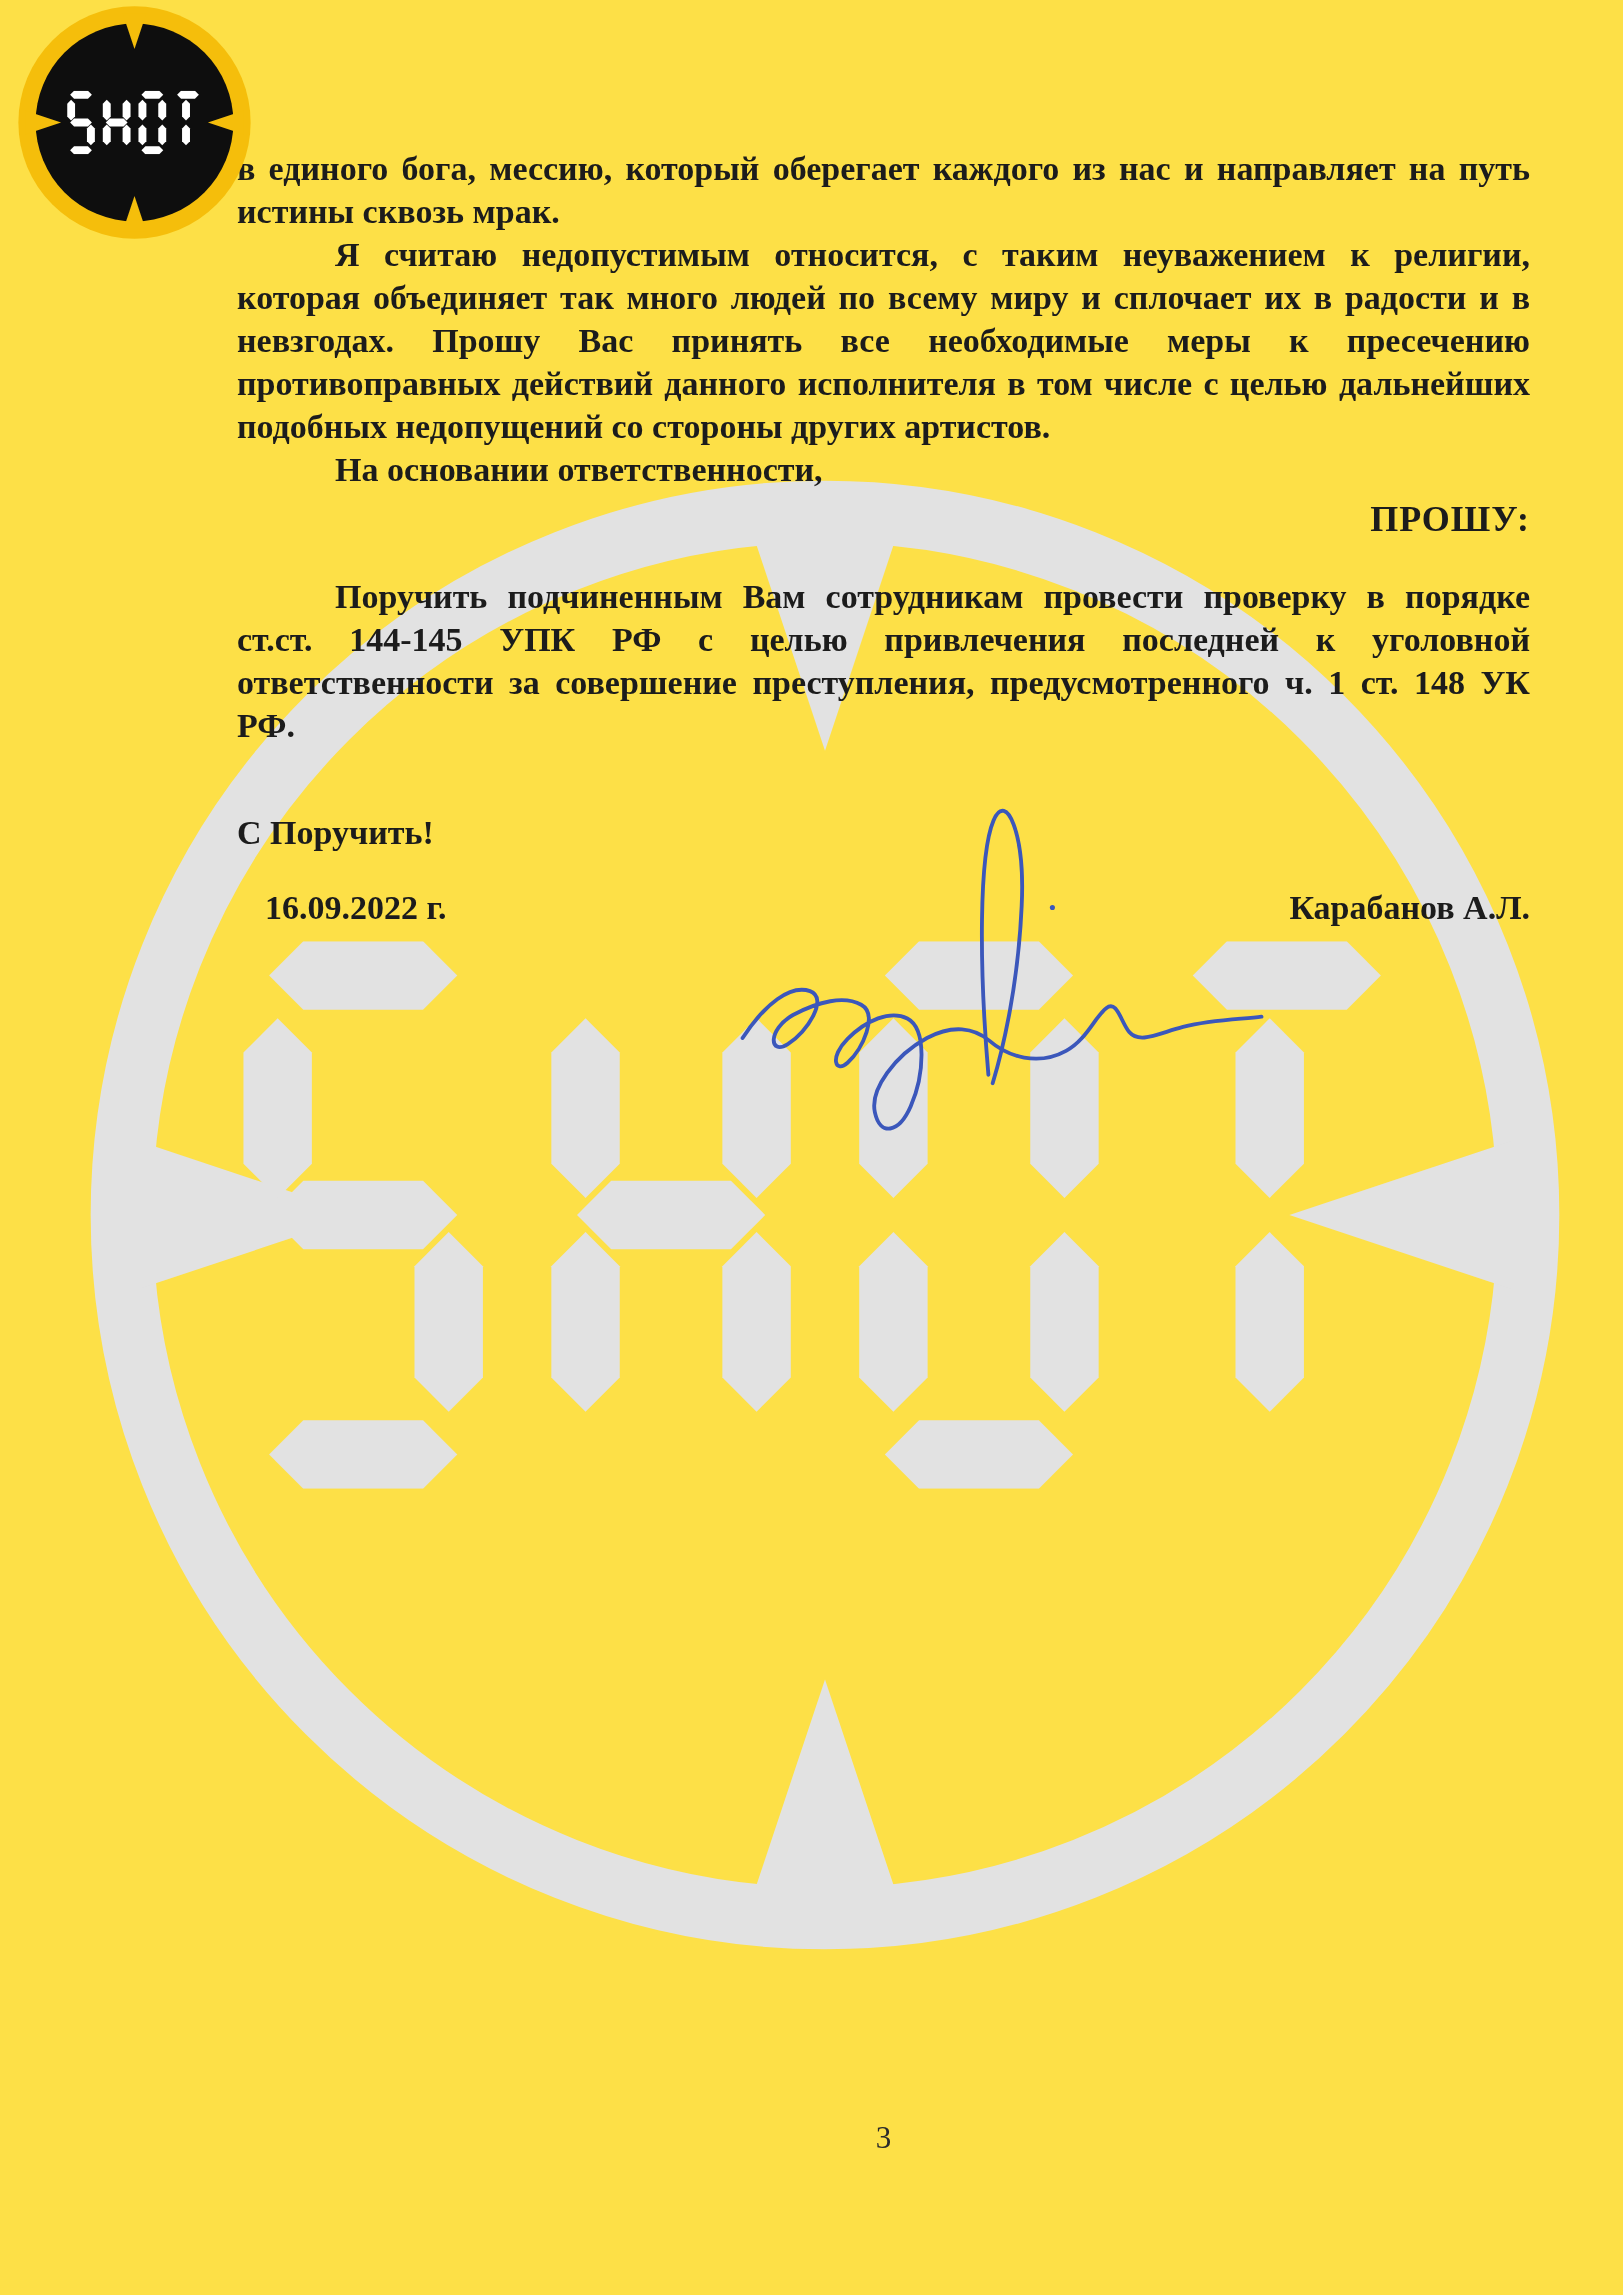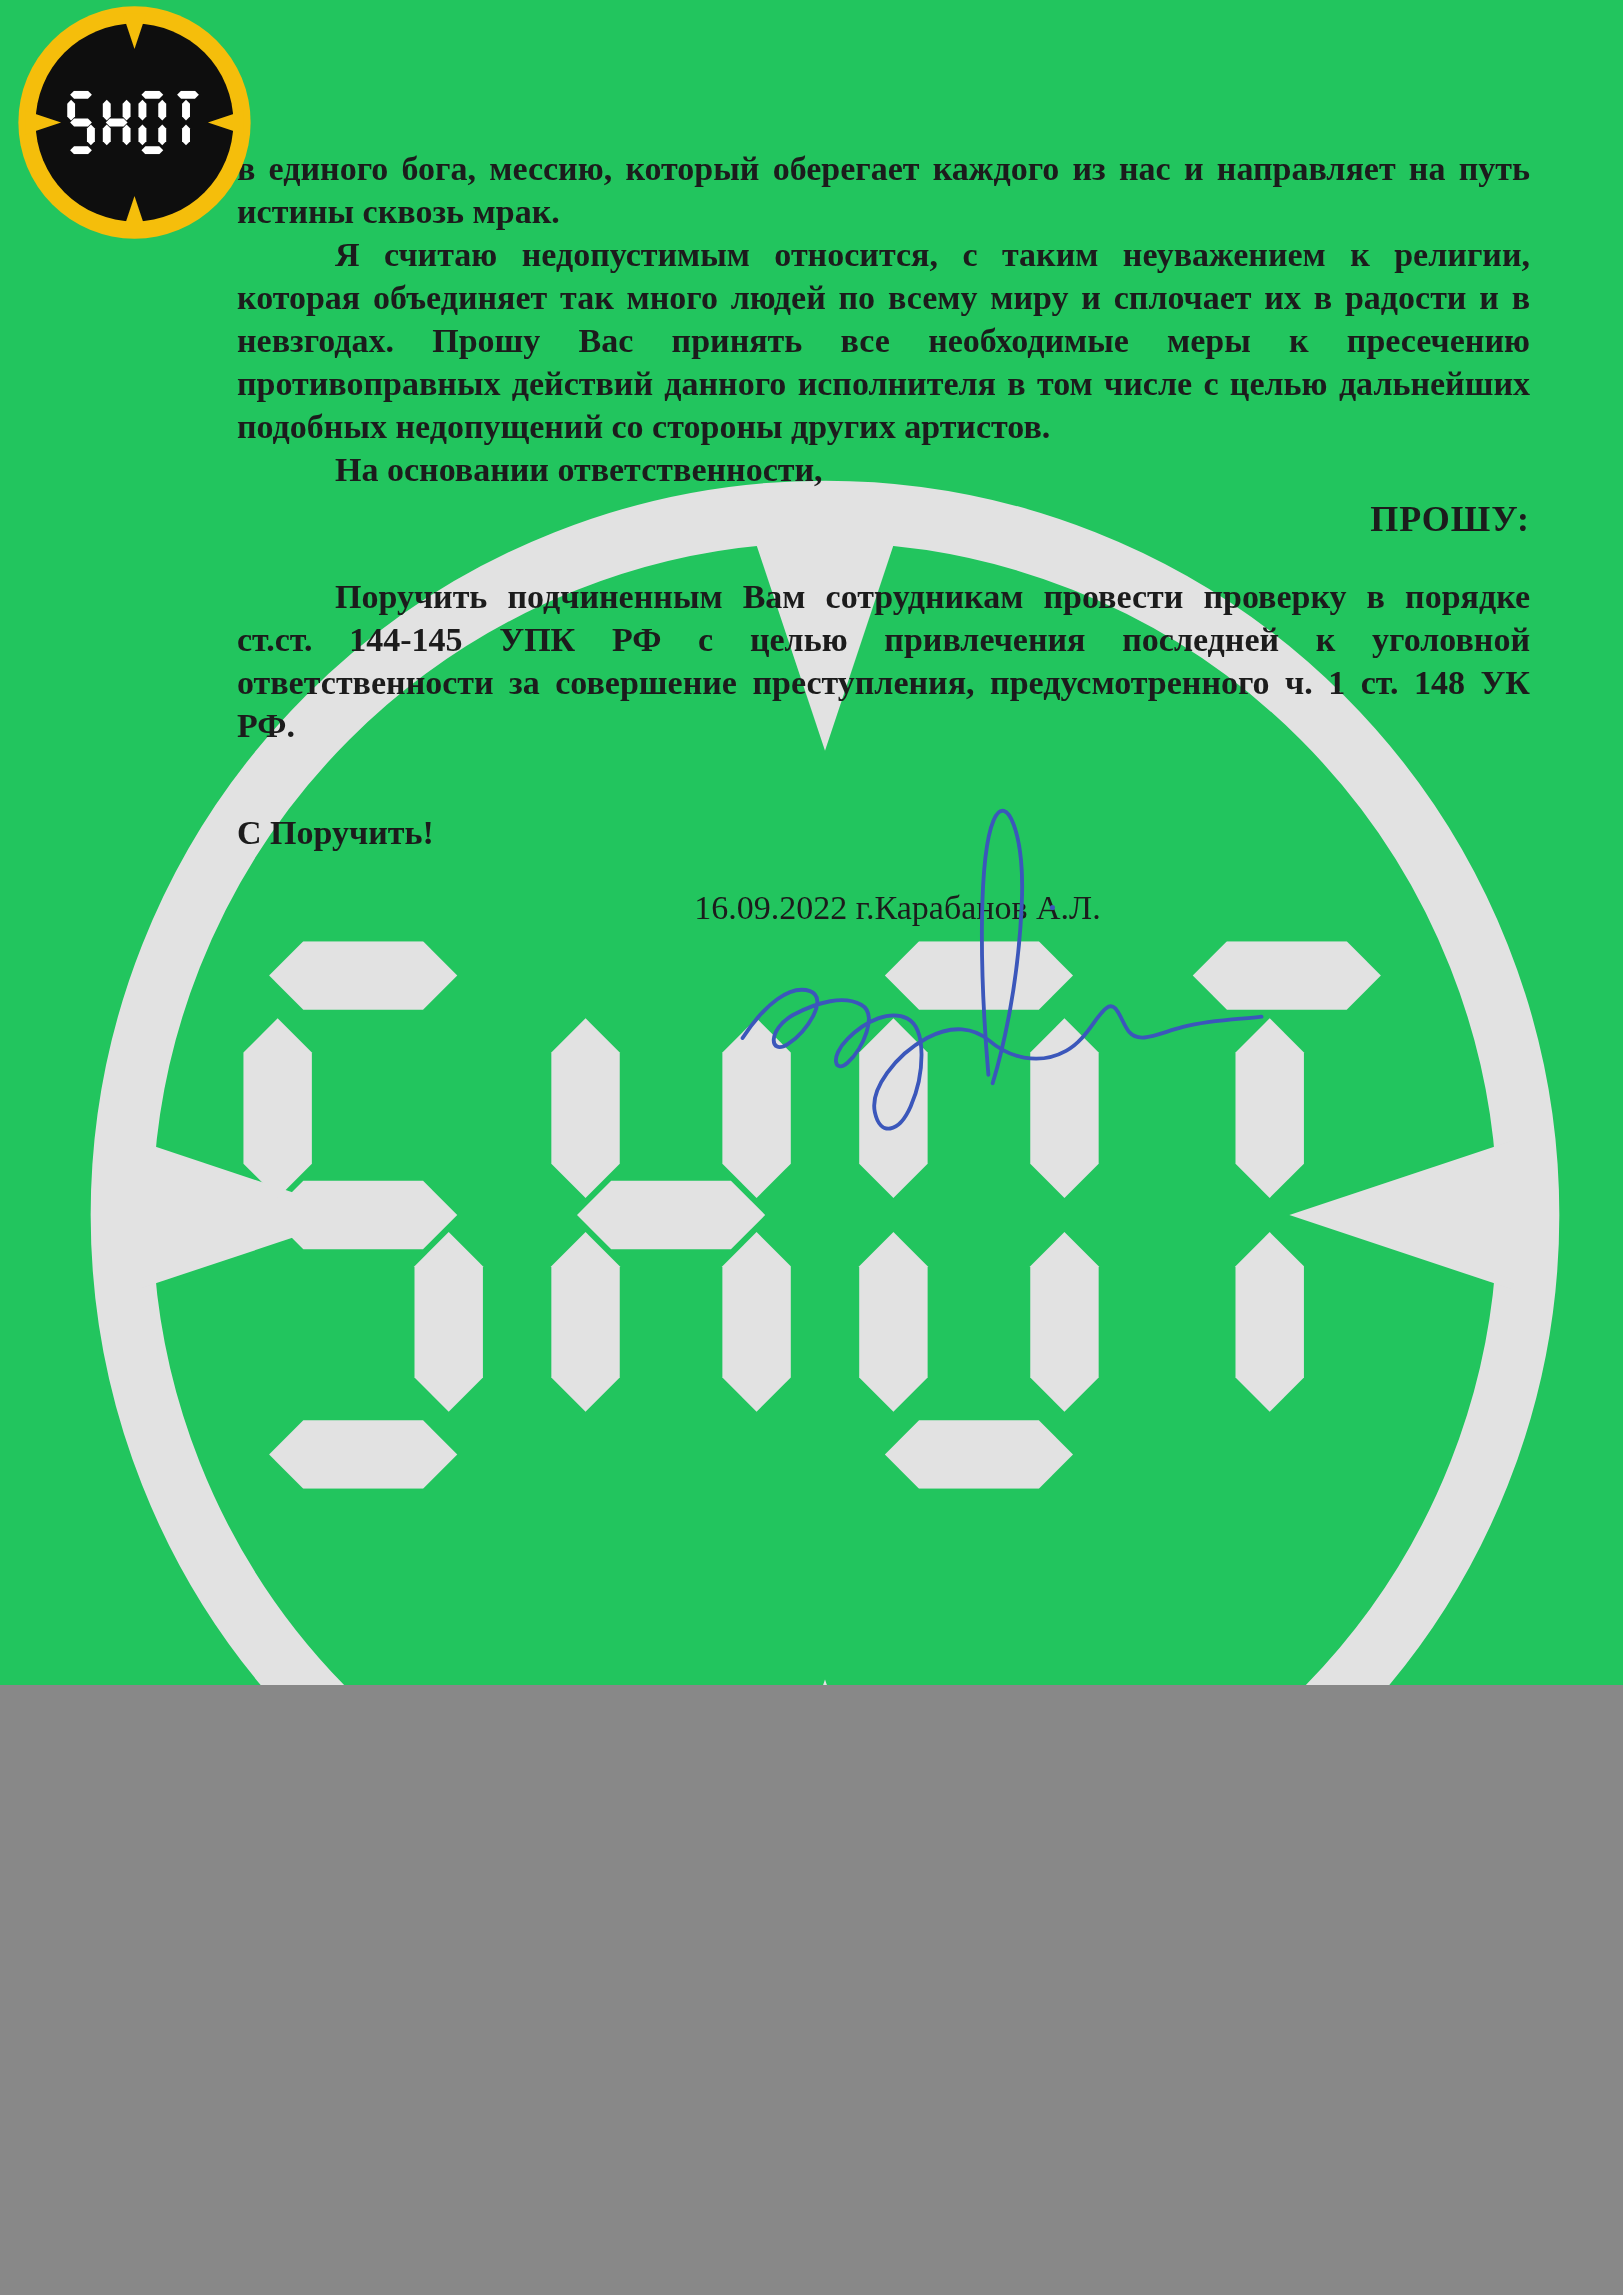--- a/index.html
+++ b/index.html
@@ -1,20 +1,20 @@
 <!DOCTYPE html>
 <html lang="ru" style="font-size:13.7px"><head>
 <meta charset="utf-8">
 <style>
   html, body { margin: 0; padding: 0; background: #888; }
   .page {
     position: relative;
     width: 1623px;
-    height: 1685px;
-    background: #22c55e;
+    height: 2295px;
+    background: #fde047;
     overflow: hidden;
     font-family: "Liberation Serif", "DejaVu Serif", serif;
     color: #1c1c1c;
   }
 
   
   .logo {
     position: absolute;
     left: 17px;
     top: 5.1px;
@@ -56,22 +56,22 @@
     letter-spacing: 0.9px;
   }
   .closing {
     margin-top: 64px !important;
     text-align: left;
     font-weight: bold;
   }
   .sig-row {
     margin-top: 32px;
     display: flex;
-    justify-content: center;
-    font-weight: normal;
+    justify-content: space-between;
+    font-weight: bold;
     text-align: left;
     margin-left: 28px;
   }
 
   
   .signature {
     position: absolute;
     left: 709px;
     top: 782px;
     width: 581px;

